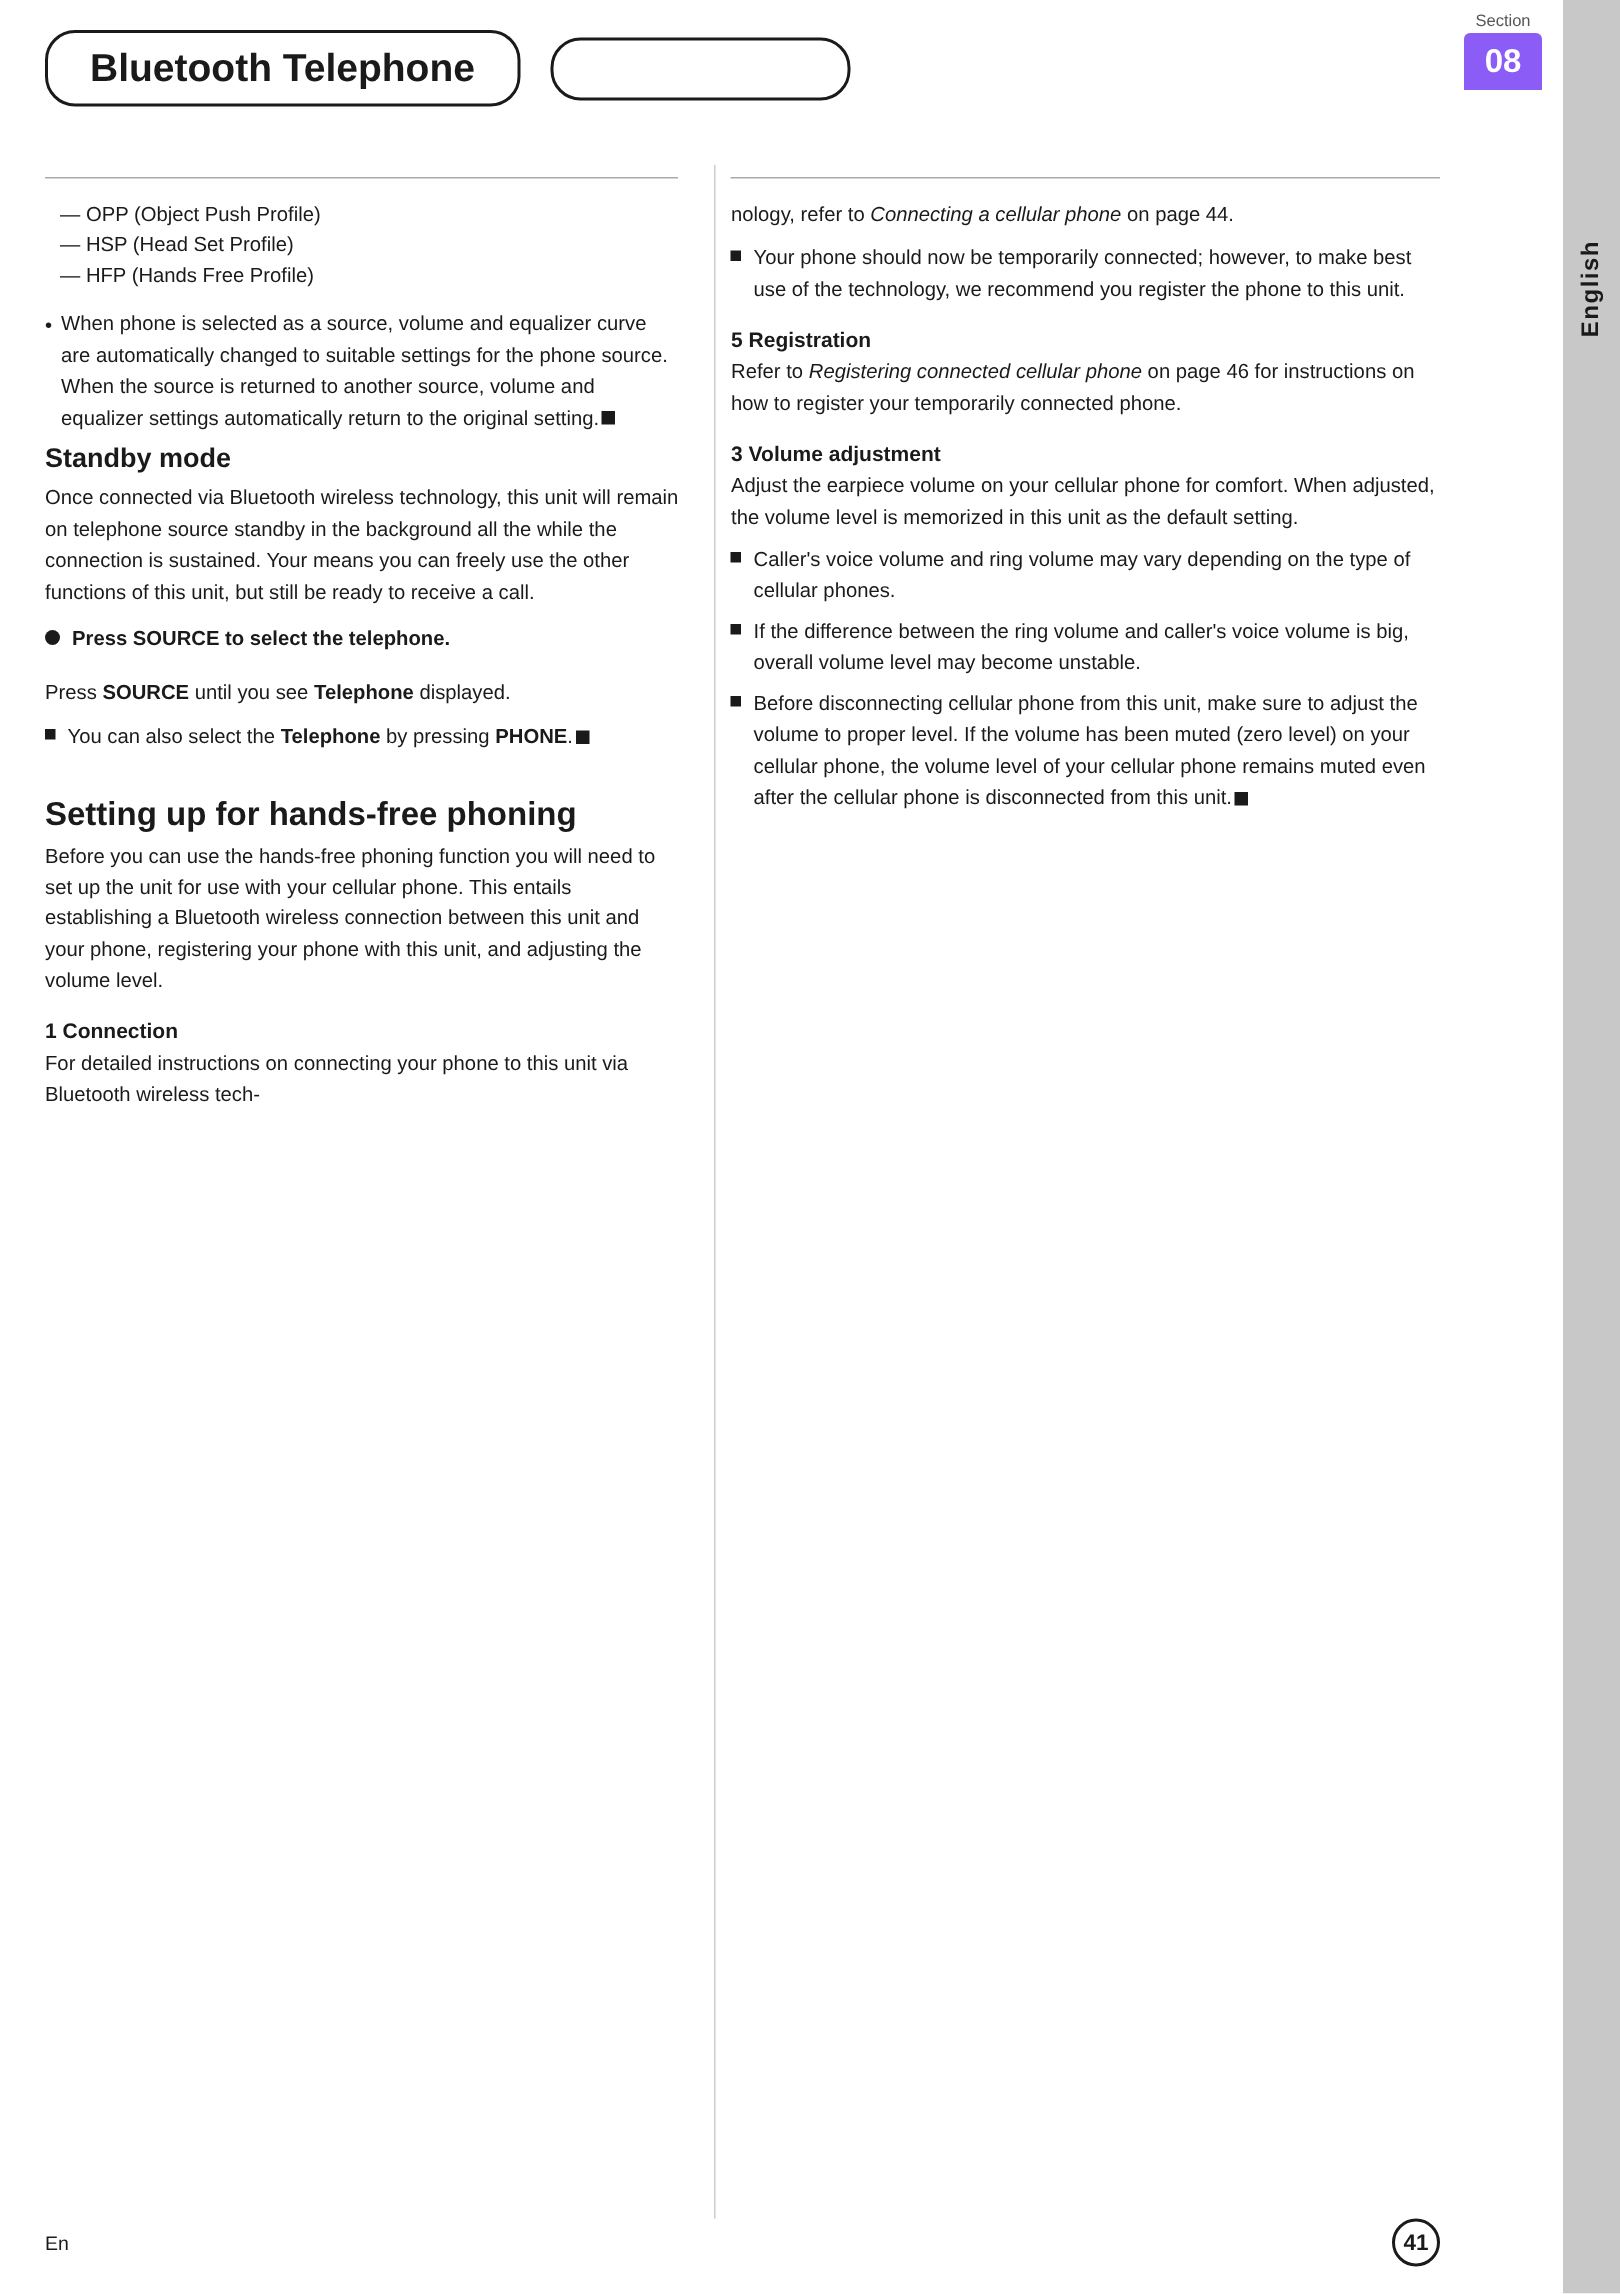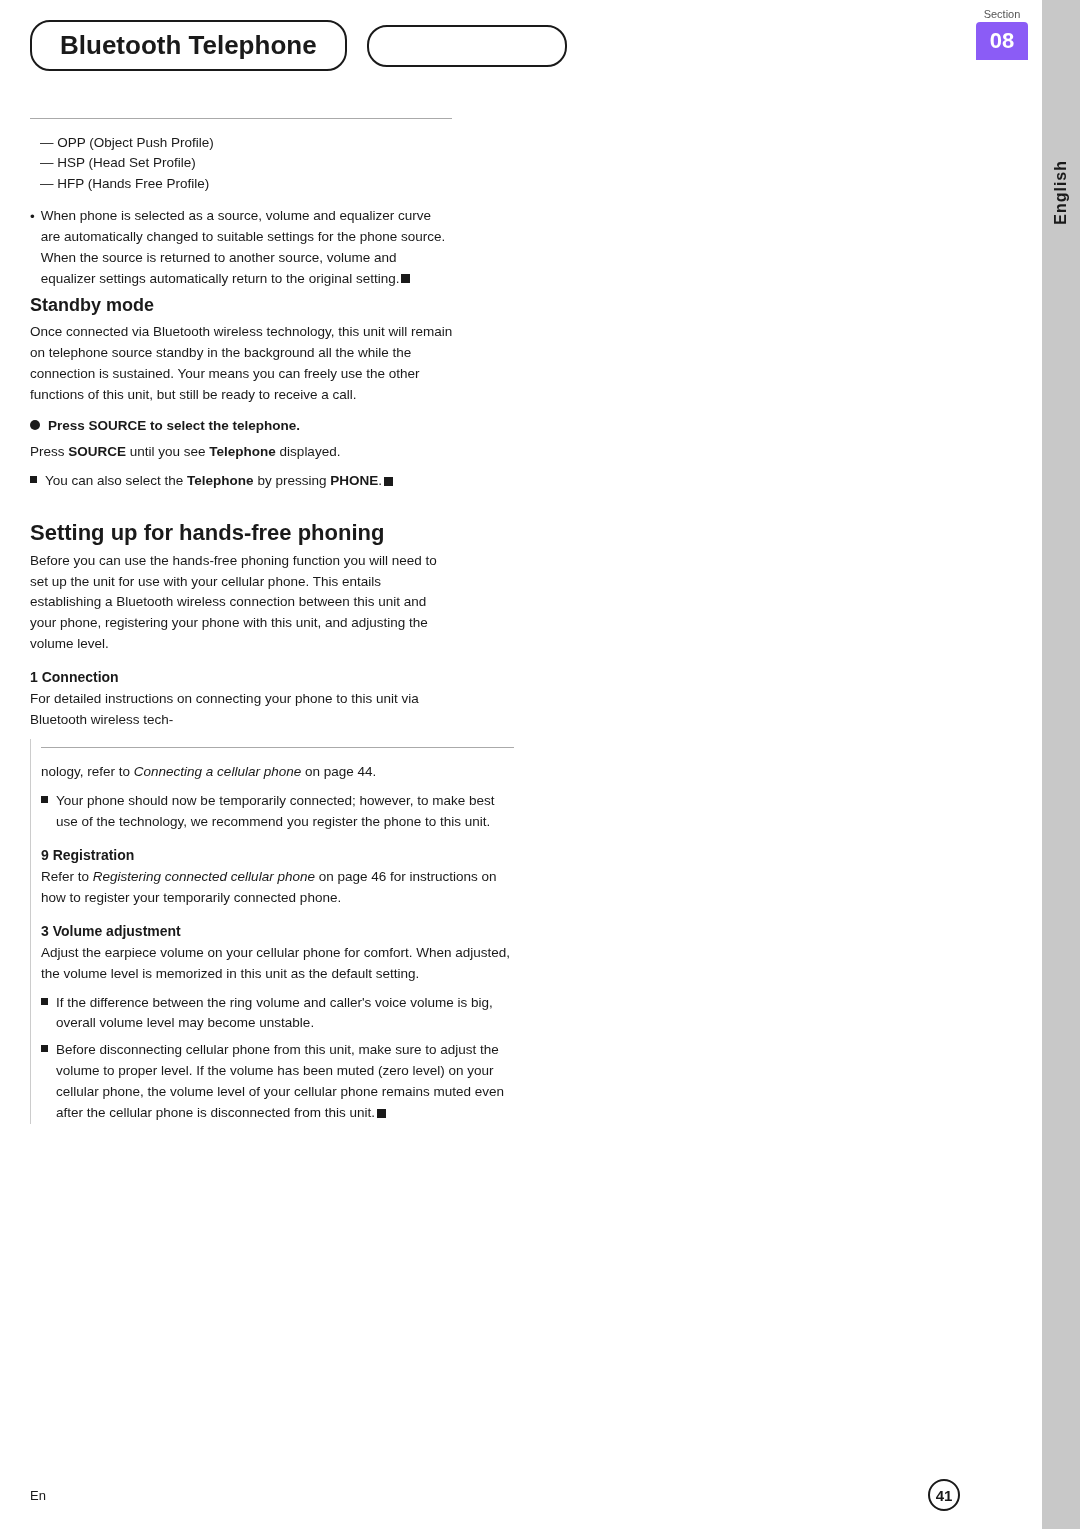--- a/index.html
+++ b/index.html
@@ -112,21 +112,20 @@
 
     
     .content-area {
       position: absolute;
       top: 110px;
       left: 30px;
       right: 120px;
       bottom: 50px;
       display: flex;
       gap: 0;
-      flex-direction: column;
     }
 
     .left-column {
       width: 48%;
       padding-right: 24px;
     }
 
     .right-column {
       width: 52%;
       padding-left: 10px;
@@ -191,21 +190,21 @@
       color: #1a1a1a;
       line-height: 1.55;
       margin-bottom: 8px;
     }
 
     
     .filled-circle-item {
       display: flex;
       gap: 8px;
       margin-top: 10px;
-      margin-bottom: 6px;
+      margin-bottom: 16px;
     }
 
     .filled-circle {
       width: 10px;
       height: 10px;
       background: #1a1a1a;
       border-radius: 50%;
       flex-shrink: 0;
       margin-top: 4px;
     }
@@ -363,28 +362,32 @@
 
       <p class="body-text">
         nology, refer to <em>Connecting a cellular phone</em> on page 44.
       </p>
 
       <div class="square-bullet-item">
         <span class="square-bullet"></span>
         <span class="square-bullet-text">Your phone should now be temporarily connected; however, to make best use of the technology, we recommend you register the phone to this unit.</span>
       </div>
 
-      <div class="section-heading-numbered">9   Registration</div>
+      <div class="section-heading-numbered">5   Registration</div>
       <p class="body-text">
         Refer to <em>Registering connected cellular phone</em> on page 46 for instructions on how to register your temporarily connected phone.
       </p>
 
       <div class="section-heading-numbered">3   Volume adjustment</div>
       <p class="body-text">Adjust the earpiece volume on your cellular phone for comfort. When adjusted, the volume level is memorized in this unit as the default setting.</p>
 
+      <div class="square-bullet-item">
+        <span class="square-bullet"></span>
+        <span class="square-bullet-text">Caller's voice volume and ring volume may vary depending on the type of cellular phones.</span>
+      </div>
 
       <div class="square-bullet-item">
         <span class="square-bullet"></span>
         <span class="square-bullet-text">If the difference between the ring volume and caller's voice volume is big, overall volume level may become unstable.</span>
       </div>
 
       <div class="square-bullet-item">
         <span class="square-bullet"></span>
         <span class="square-bullet-text">
           <span>Before disconnecting cellular phone from this unit, make sure to adjust the volume to proper level. If the volume has been muted (zero level) on your cellular phone, the volume level of your cellular phone remains muted even after the cellular phone is disconnected from this unit.</span><span class="inline-sq"></span>

